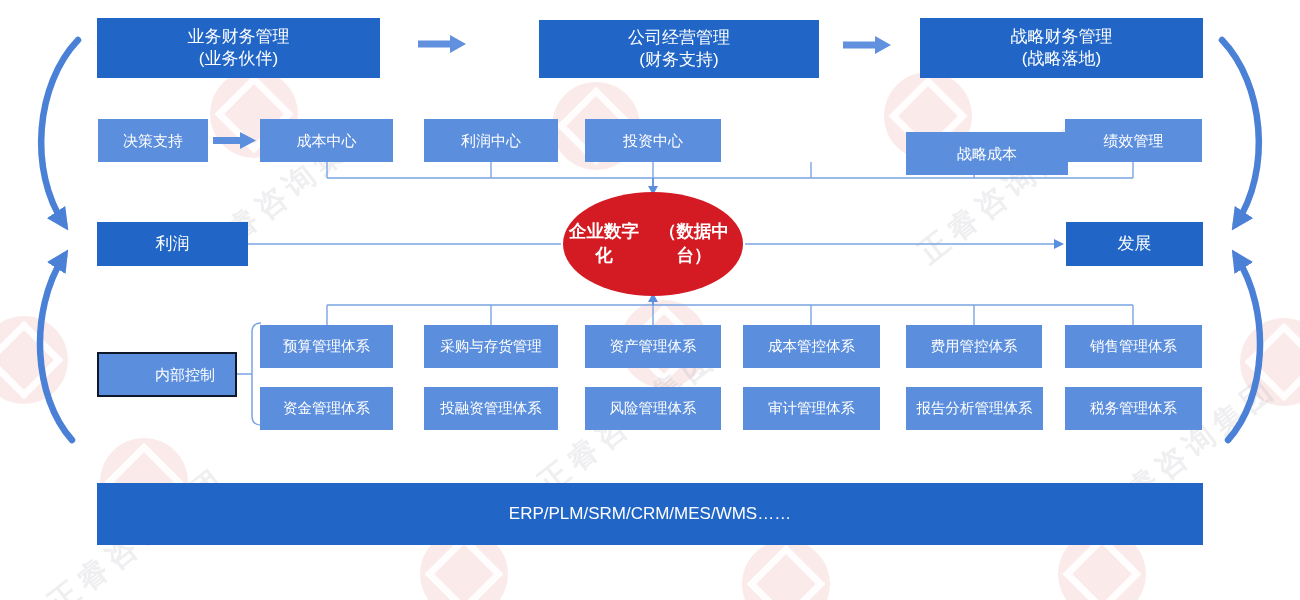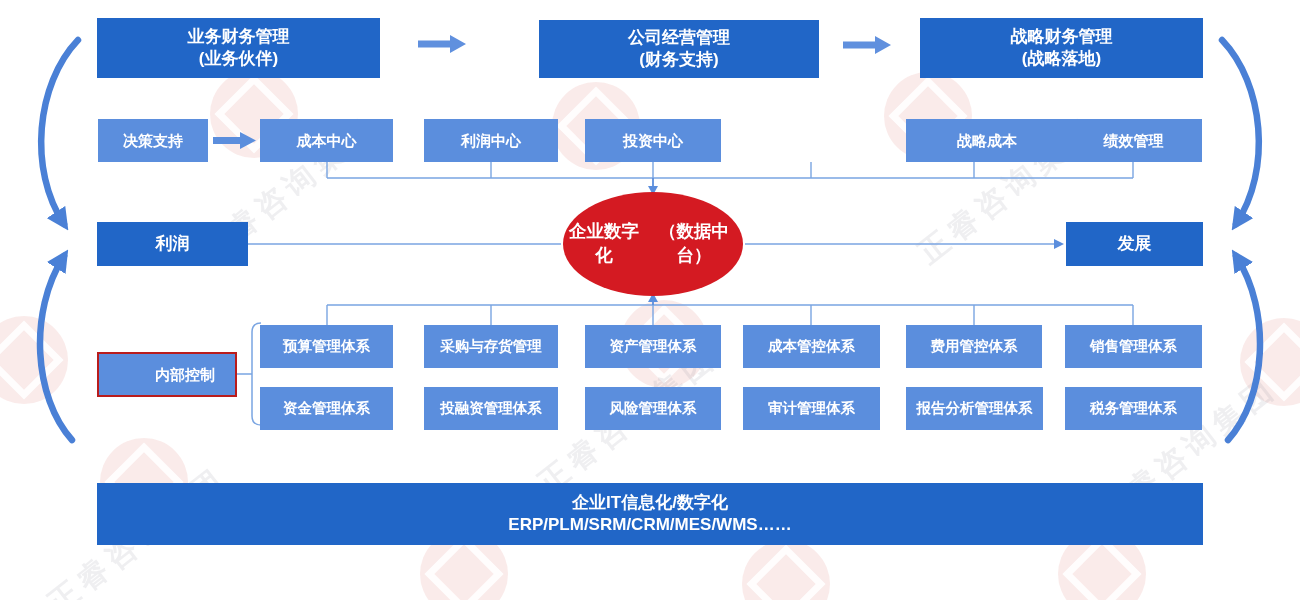--- a/index.html
+++ b/index.html
@@ -9,30 +9,30 @@
   .wm-layer{position:absolute;inset:0;z-index:0;pointer-events:none;}
   .wm-badge{position:absolute;width:88px;height:88px;border-radius:50%;
             background:rgba(226,130,124,0.16);display:flex;align-items:center;justify-content:center;}
   .wm-badge .diamond{width:42px;height:42px;border:7px solid rgba(255,255,255,0.9);transform:rotate(45deg);}
   .wm-text{position:absolute;color:rgba(128,134,146,0.13);font-size:30px;font-weight:700;
            letter-spacing:6px;transform:rotate(-38deg);white-space:nowrap;}
   
   .connector-layer{position:absolute;left:0;top:0;z-index:1;}
   
   .box{position:absolute;z-index:2;display:flex;flex-direction:column;align-items:center;
-       justify-content:center;text-align:center;color:#ffffff;font-weight:700;line-height:1.32;}
+       justify-content:center;text-align:center;color:#ffffff;font-weight:400;line-height:1.32;}
   .dark{background:#2166c7;}
   .med{background:#5b8edd;}
   .fs17{font-size:17px;}
   .fs15{font-size:15px;}
   .fs14{font-size:14.5px;}
   .hub{position:absolute;z-index:3;left:563px;top:192px;width:180px;height:104px;border-radius:50%;
        background:#d41a22;display:flex;align-items:center;justify-content:center;
        color:#fff;font-weight:700;font-size:17.5px;line-height:1.35;text-align:center;}
-  .ic-border{border:2px solid #b91c1c;box-sizing:border-box;padding-left:36px;}
+  .ic-border{border:2px solid #0f172a;box-sizing:border-box;padding-left:36px;}
 </style>
 </head>
 <body>
 
 <div class="stage">
 
   <div class="wm-layer">
     <div class="wm-badge" style="left:210px;top:70px">
         <div class="diamond"></div>
       </div>
@@ -121,21 +121,21 @@
   </div>
   <div class="box med fs15" style="left:260px;top:119px;width:133px;height:43px">
     <span>成本中心</span>
   </div>
   <div class="box med fs15" style="left:424px;top:119px;width:134px;height:43px">
     <span>利润中心</span>
   </div>
   <div class="box med fs15" style="left:585px;top:119px;width:136px;height:43px">
     <span>投资中心</span>
   </div>
-  <div class="box med fs15" style="left:906px;top:119px;width:162px;height:43px">
+  <div class="box med fs15" style="left:906px;top:132px;width:162px;height:43px">
     <span>战略成本</span>
   </div>
   <div class="box med fs15" style="left:1065px;top:119px;width:137px;height:43px">
     <span>绩效管理</span>
   </div>
 
   <div class="hub">
     <span>企业数字化</span>
     <span>（数据中台）</span>
   </div>
@@ -183,17 +183,16 @@
     <span>审计管理体系</span>
   </div>
   <div class="box med fs14" style="left:906px;top:387px;width:137px;height:43px">
     <span>报告分析管理体系</span>
   </div>
   <div class="box med fs14" style="left:1065px;top:387px;width:137px;height:43px">
     <span>税务管理体系</span>
   </div>
 
   <div class="box dark fs17" style="left:97px;top:483px;width:1106px;height:62px">
-    <span>企业IT信息化/数字化</span>
     <span>ERP/PLM/SRM/CRM/MES/WMS……</span>
   </div>
 
 </div>
 
 </body></html>

